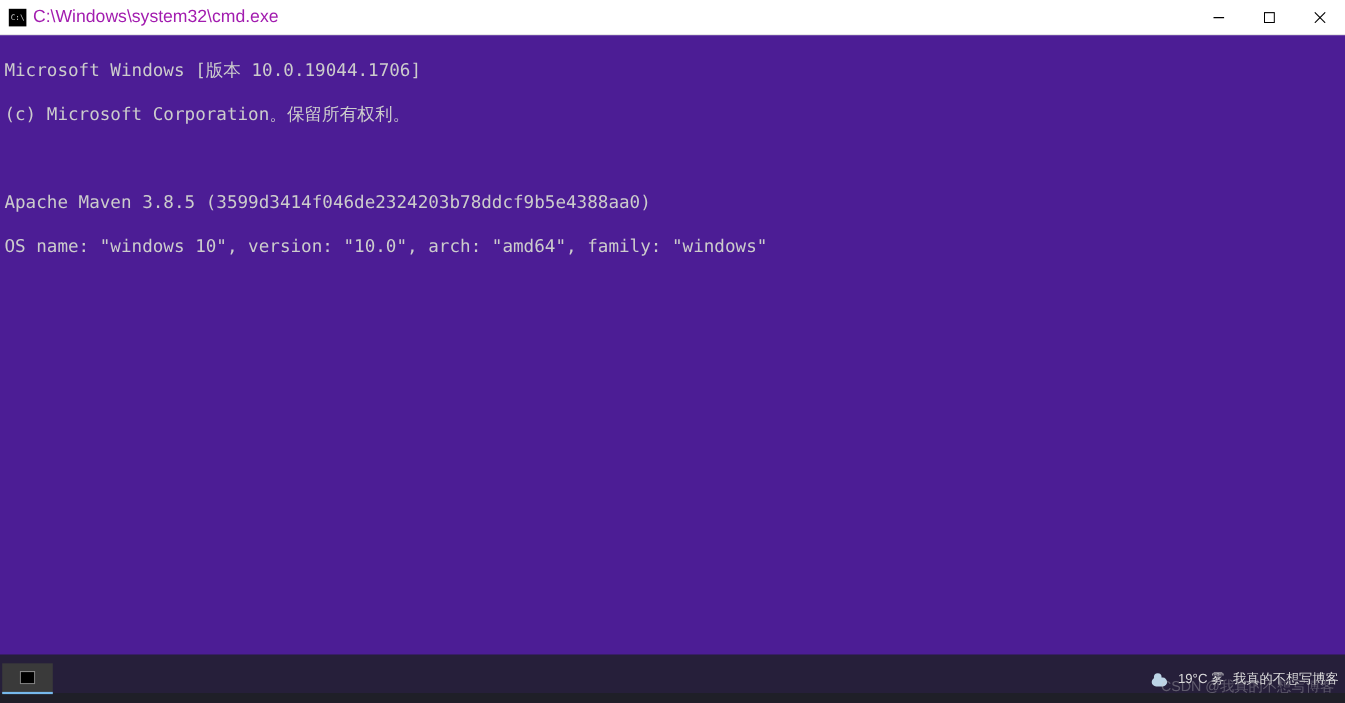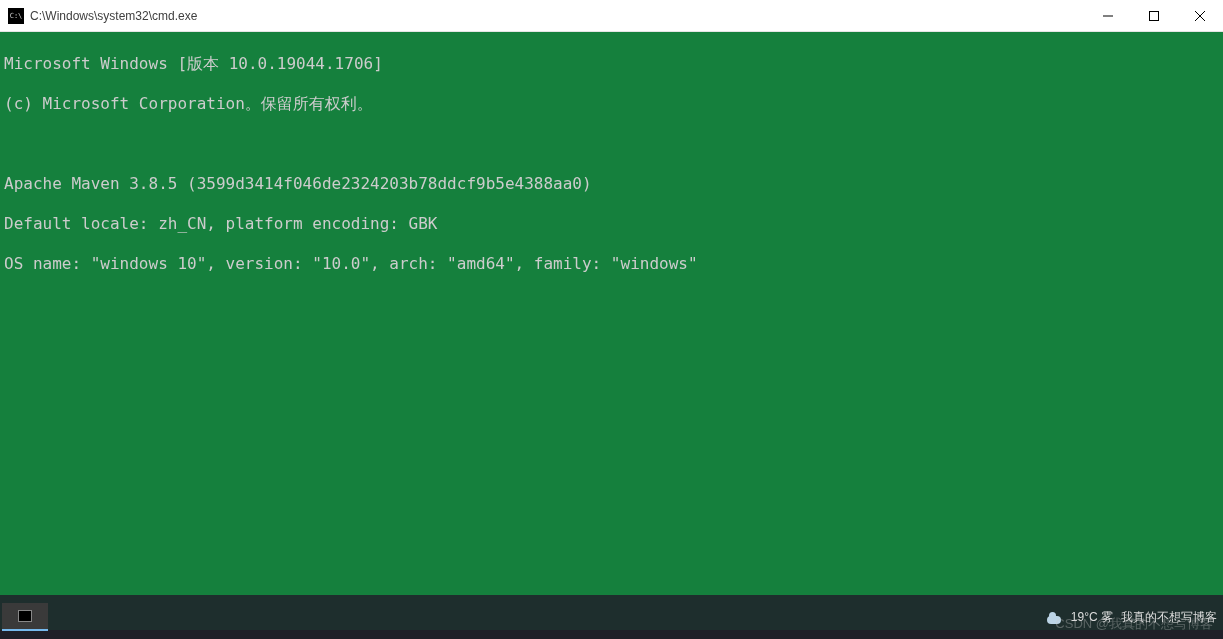--- a/index.html
+++ b/index.html
@@ -37,38 +37,38 @@
       justify-content: center;
     }
     .titlebar-icon::after {
       content: "C:\\";
       color: #ccc;
       font-size: 7px;
       font-family: monospace;
       position: absolute;
     }
     .titlebar-title {
-      font-size: 12px;
-      color: #404040;
+      font-size: 16px;
+      color: #a21caf;
       flex: 0 0 auto;
     }
     .titlebar-spacer { flex: 1; }
     .titlebar-buttons { display: flex; height: 100%; }
     .titlebar-btn {
       width: 46px;
       height: 32px;
       display: flex;
       align-items: center;
       justify-content: center;
       cursor: pointer;
     }
     .titlebar-btn svg { width: 10px; height: 10px; }
     .terminal {
       flex: 1;
-      background: #15803d;
+      background: #4c1d95;
       color: #cccccc;
       font-family: "NSimSun", "SimSun", "Consolas", monospace;
       font-size: 16px;
       line-height: 20px;
       padding: 2px 4px;
       white-space: pre;
       overflow-y: auto;
       overflow-x: hidden;
       position: relative;
     }
@@ -183,21 +183,20 @@
           </svg>
       </div>
     </div>
   </div>
 
   <div class="terminal">
 <div class="line">Microsoft Windows [版本 10.0.19044.1706]</div>
 <div class="line">(c) Microsoft Corporation。保留所有权利。</div>
 <div class="line"></div>
 <div class="line">Apache Maven 3.8.5 (3599d3414f046de2324203b78ddcf9b5e4388aa0)</div>
-<div class="line">Default locale: zh_CN, platform encoding: GBK</div>
 <div class="line">OS name: "windows 10", version: "10.0", arch: "amd64", family: "windows"</div>
 <div class="line"></div>
   </div>
 </div>
 
 <div class="taskbar">
   <div class="task-item" title="cmd.exe">
     <div class="task-item-inner"></div>
   </div>
   <div class="tray">

